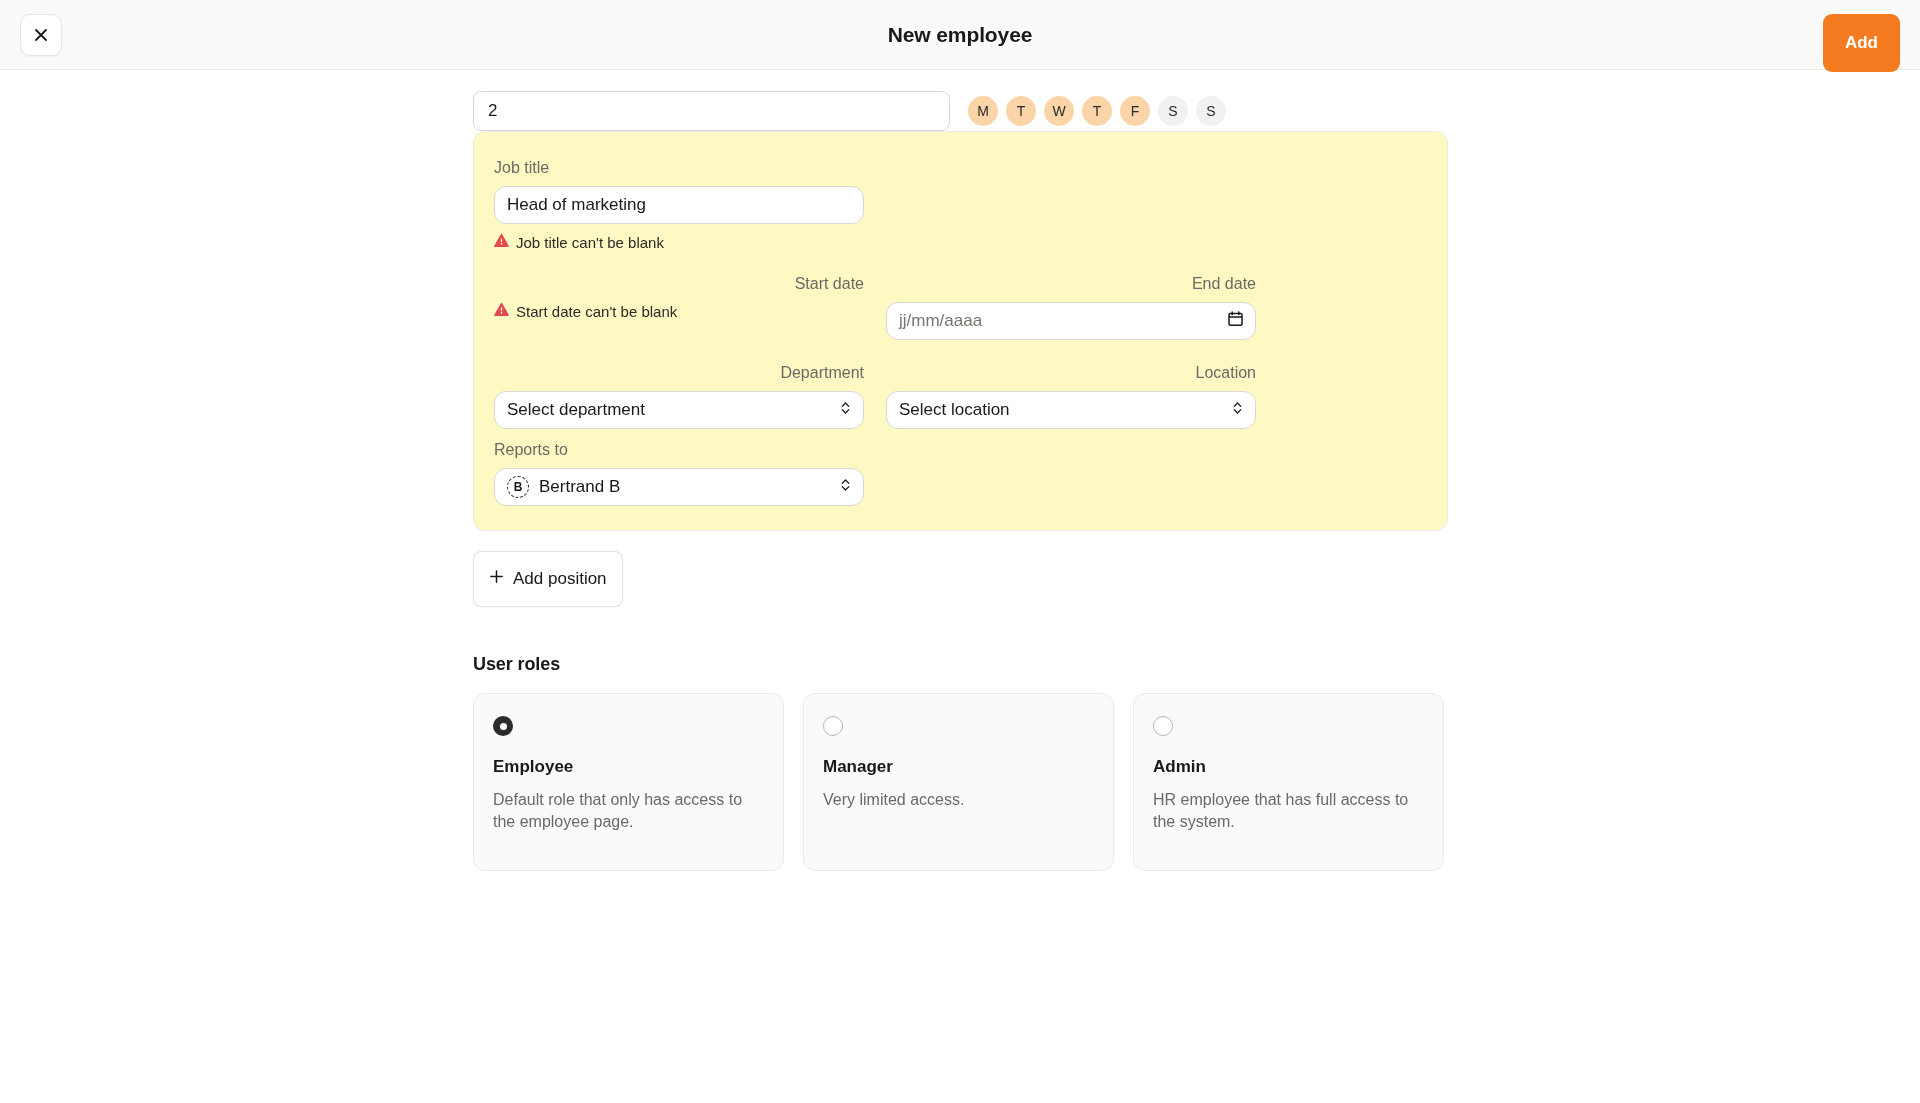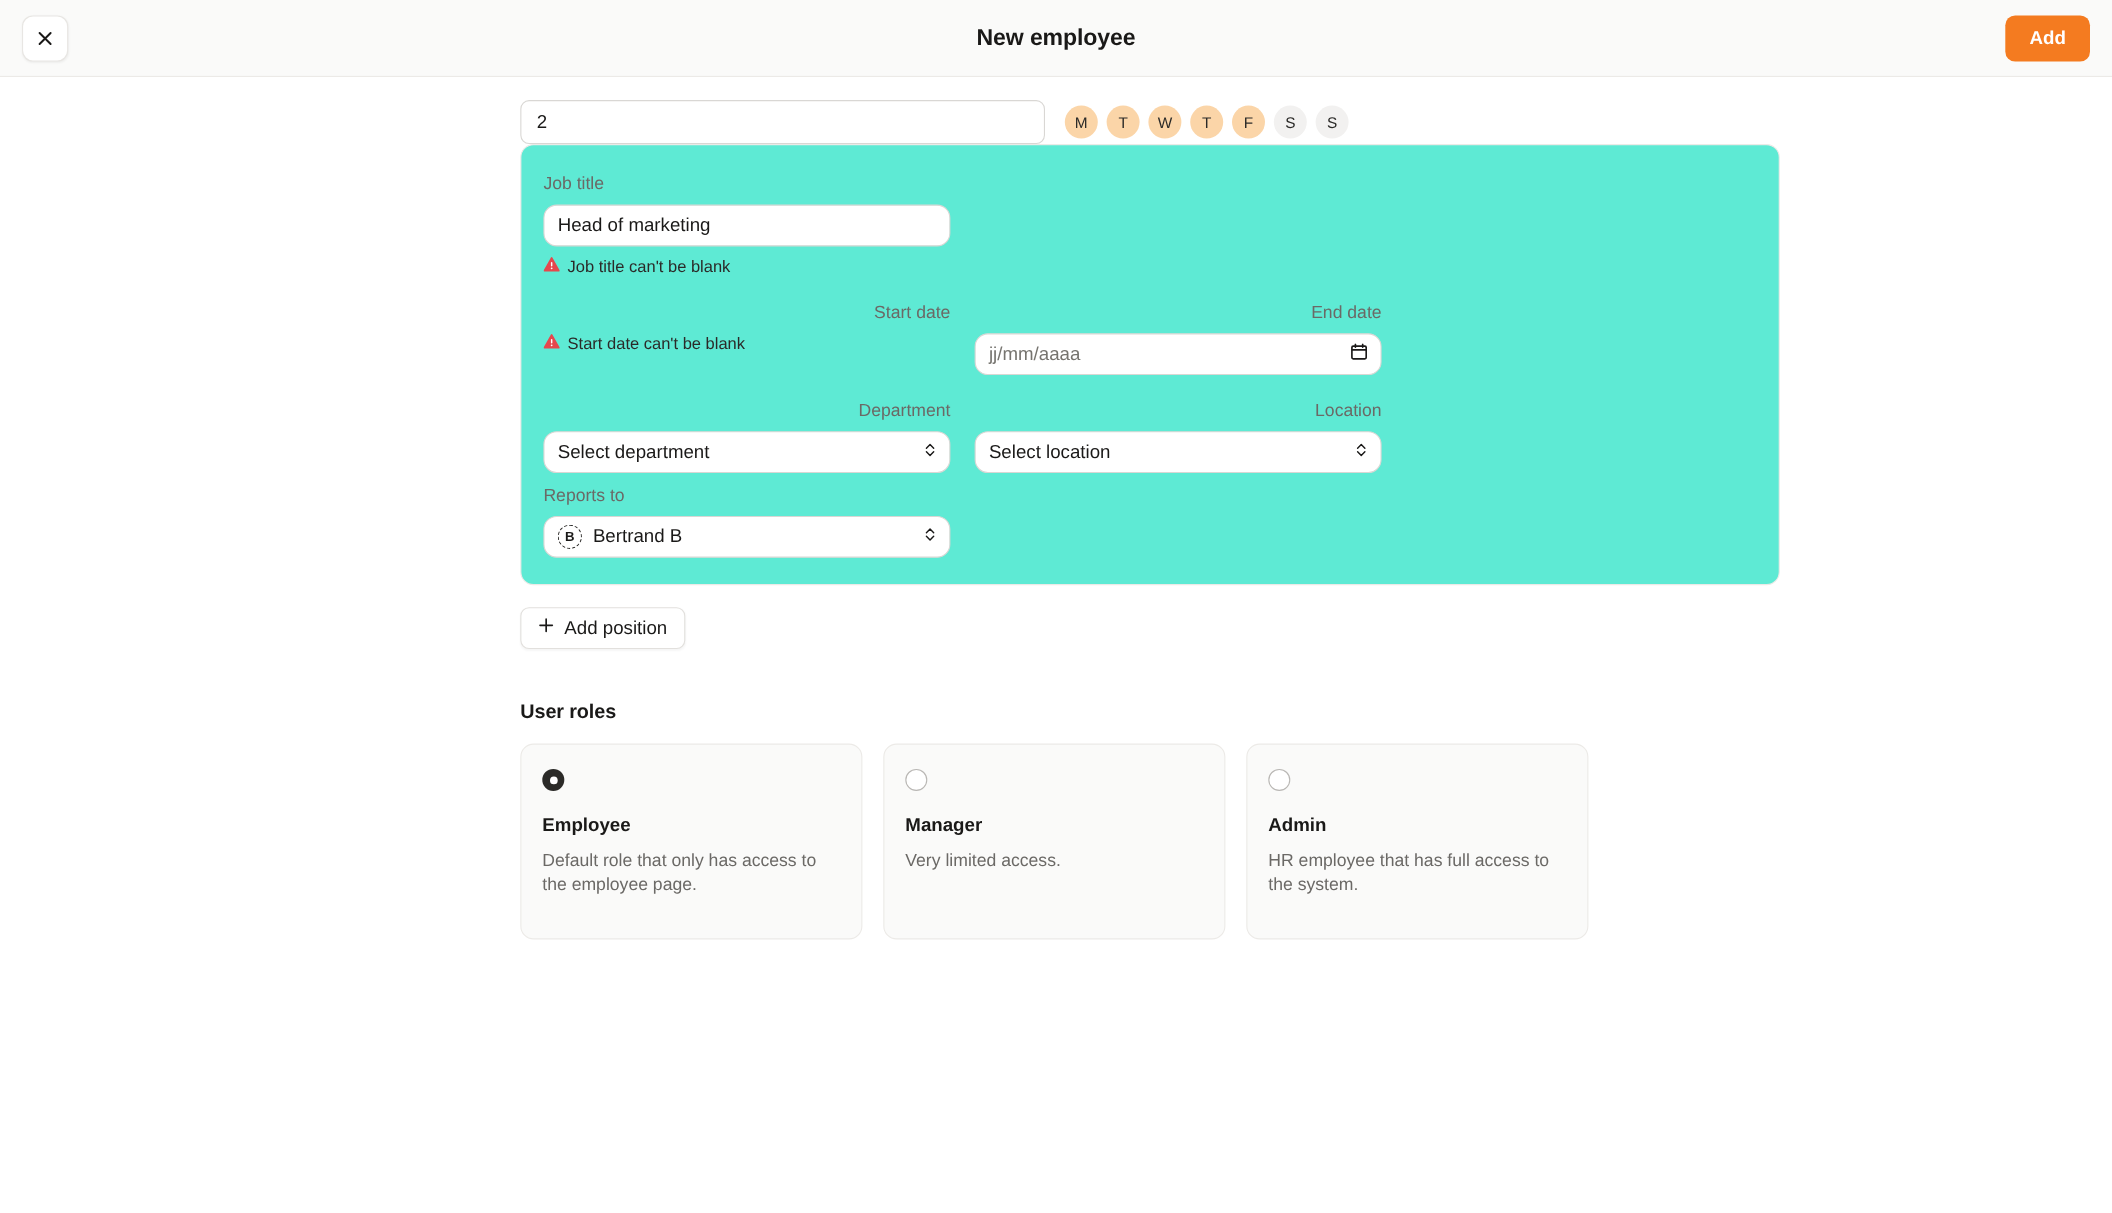--- a/index.html
+++ b/index.html
@@ -45,21 +45,21 @@
     font-size: 21px;
     font-weight: bold;
     color: #1A1918;
     letter-spacing: -0.1px;
   }
 
   .add-button {
     position: absolute;
     right: 20px;
     top: 14px;
-    height: 42px;
+    height: 58px;
     padding: 0 22px;
     background: #F47B20;
     color: #ffffff;
     border: none;
     border-radius: 9px;
     font-family: "Liberation Sans", sans-serif;
     font-size: 17px;
     font-weight: bold;
     cursor: pointer;
     display: flex;
@@ -124,23 +124,23 @@
     color: #1A1918;
     margin-top: 47px;
     margin-bottom: 18px;
     letter-spacing: -0.1px;
   }
 
   
   .position-card {
     border: 1px solid #ECEAE7;
     border-radius: 12px;
-    background: #5eead4;
+    background: #fef9c3;
     padding: 27px 20px 24px 20px;
-    width: 1145px;
+    width: 975px;
   }
   .field-label {
     font-size: 16px;
     color: #6B6966;
     margin-bottom: 9px;
   }
   .field-col { width: 370px; }
 
   .text-input, .date-input, .select-input {
     width: 370px;
@@ -201,21 +201,21 @@
     justify-content: center;
     font-size: 12px;
     font-weight: bold;
     color: #1A1918;
     flex-shrink: 0;
   }
 
   
   .add-position {
     margin-top: 20px;
-    height: 38px;
+    height: 56px;
     padding: 0 15px;
     display: inline-flex;
     align-items: center;
     gap: 9px;
     background: #ffffff;
     border: 1px solid #E2E0DD;
     border-radius: 8px;
     font-family: "Liberation Sans", sans-serif;
     font-size: 17px;
     color: #1A1918;

